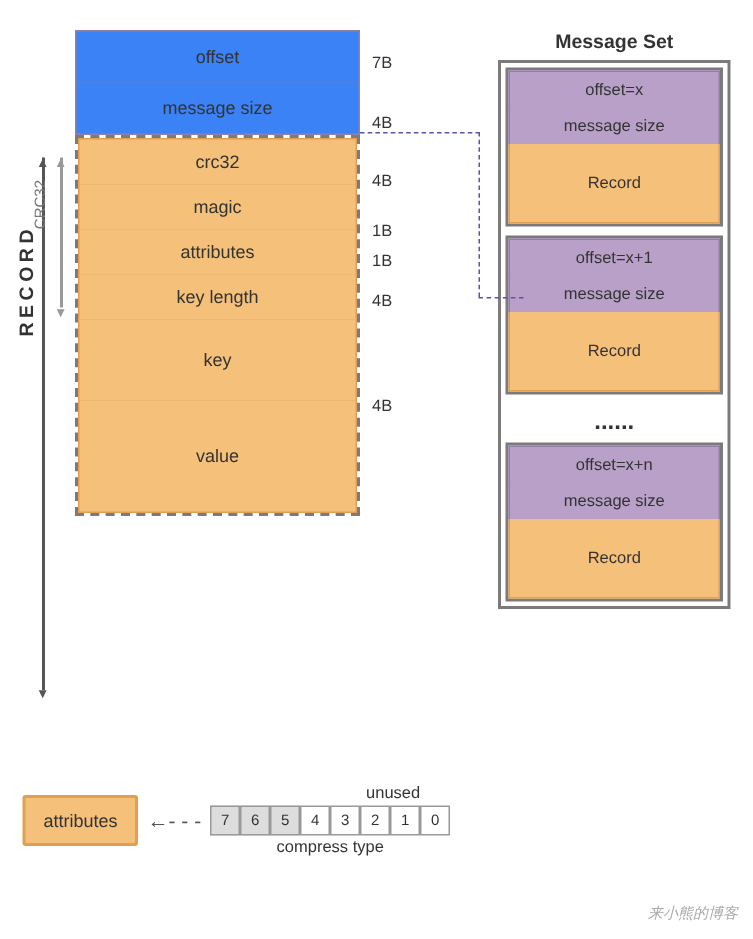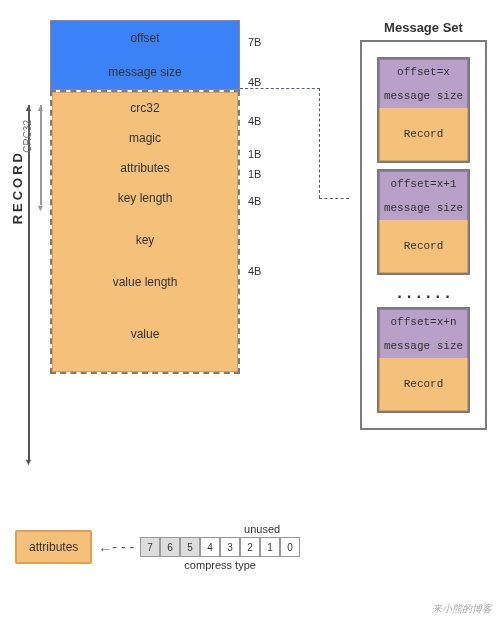--- a/index.html
+++ b/index.html
@@ -65,35 +65,34 @@
       position: absolute;
       font-size: 11px;
       color: #333;
     }
 
     
     .right-structure {
       position: absolute;
       right: 15px;
       top: 20px;
-      width: 127px;
+      width: 155px;
     }
 
     .msg-set-title {
       text-align: center;
       font-weight: bold;
       font-size: 13px;
       margin-bottom: 5px;
       color: #333;
     }
 
     .msg-set-box {
       border: 2px solid #7b7b7b;
-      padding: 15px;
-      font-family: Liberation Mono, monospace;
+      padding: 3px;
     }
 
     .msg-group {
       border: 2px solid #7b7b7b;
       margin-bottom: 6px;
     }
 
     .msg-group:last-child {
       margin-bottom: 0;
     }
@@ -170,21 +169,20 @@
       <div class="field-purple" style="border:1px solid #9080a8;">offset</div>
 
       <div class="field-purple" style="border-top:none; border:1px solid #9080a8; border-top:none; margin-top:-1px;">message size</div>
 
       <div class="inner-dashed-box" style="margin-top:0;">
         <div class="field-orange">crc32</div>
         <div class="field-orange" style="border-top:none; margin-top:-1px;">magic</div>
         <div class="field-orange" style="border-top:none; margin-top:-1px;">attributes</div>
         <div class="field-orange" style="border-top:none; margin-top:-1px;">key length</div>
         <div class="field-orange-tall" style="border-top:none; margin-top:-1px;">key</div>
-        <div class="field-orange" style="border-top:none; margin-top:-1px;">value length</div>
         <div class="field-orange-tall" style="border-top:none; margin-top:-1px; padding: 30px 22px;">value</div>
       </div>
     </div>
   </div>
 
   <div class="size-label" style="left:248px; top:36px;">7B</div>
   <div class="size-label" style="left:248px; top:76px;">4B</div>
   <div class="size-label" style="left:248px; top:115px;">4B</div>
   <div class="size-label" style="left:248px; top:148px;">1B</div>
   <div class="size-label" style="left:248px; top:168px;">1B</div>

